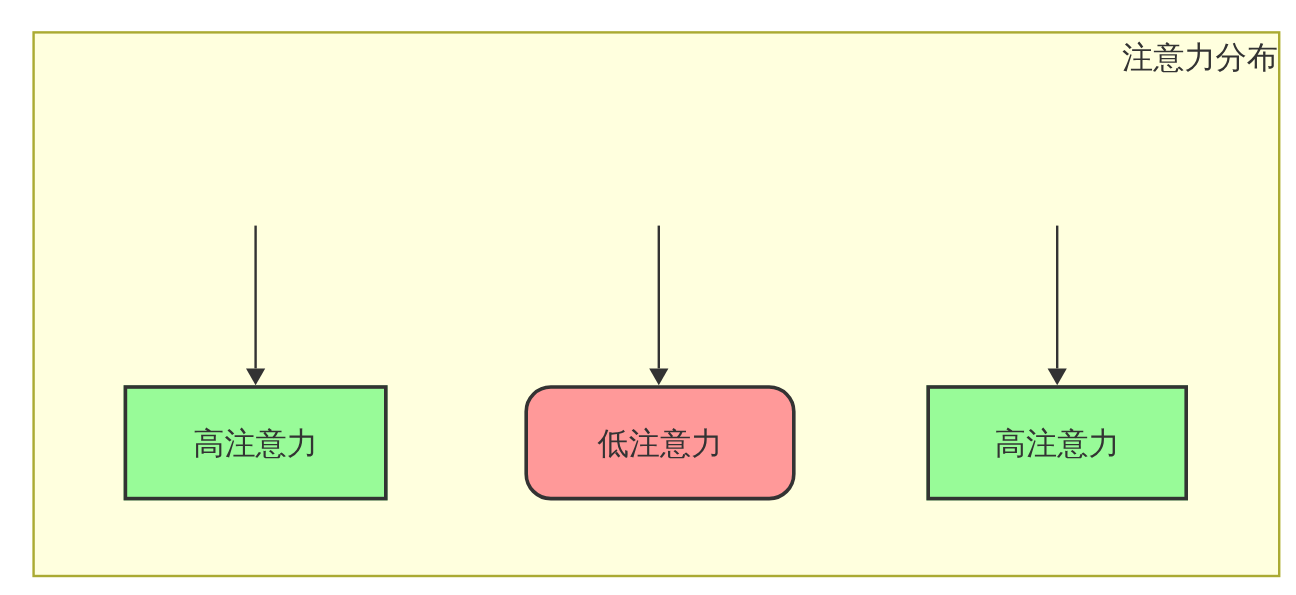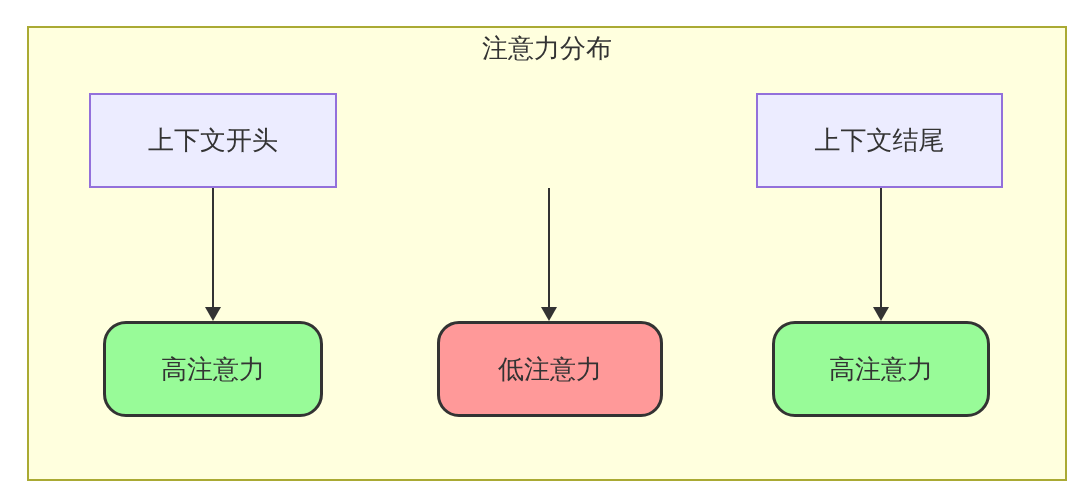--- a/index.html
+++ b/index.html
@@ -23,21 +23,21 @@
     height: 455px;
     box-sizing: border-box;
     background: var(--container-fill, #FFFFDE);
     border: 2px solid var(--container-border, #AAAA33);
   }
   .cluster-title {
     position: absolute;
     top: 6px;
     left: 0;
     width: 100%;
-    text-align: center;
+    text-align: right;
     font-size: 26px;
     line-height: 1.15;
     color: var(--text-color, #333333);
   }
   .node {
     position: absolute;
     box-sizing: border-box;
     display: flex;
     align-items: center;
     justify-content: center;
@@ -49,21 +49,21 @@
     top: 65px;
     height: 95px;
     background: var(--source-fill, #ECECFF);
     border: 2px solid var(--source-border, #9370DB);
   }
   .node.target {
     top: 293px;
     height: 96px;
     border: 3px solid var(--dark-border, #333333);
   }
-  .node.target.high { background: var(--high-attention-fill, #98FB98); border-radius: 23px; }
+  .node.target.high { background: var(--high-attention-fill, #98FB98); }
   .node.target.low  { background: var(--low-attention-fill, #FF9999); border-radius: 22px; }
 
   .src-a { left: 60px;  width: 248px; }
   .src-b { left: 396px; width: 247px; }
   .src-c { left: 727px; width: 247px; }
   .tgt-a { left: 74px;  width: 220px; }
   .tgt-b { left: 408px; width: 226px; }
   .tgt-c { left: 743px; width: 218px; }
 
   .arrow {
@@ -89,24 +89,22 @@
   }
 </style>
 </head>
 <body>
 
 <div class="canvas">
   <div class="cluster">
 
     <div class="cluster-title">注意力分布</div>
 
-    <div class="node source src-a">上下文开头</div>
 
 
-    <div class="node source src-c">上下文结尾</div>
 
     <div class="arrow arrow-a">
       <span class="arrowhead"></span>
     </div>
 
     <div class="arrow arrow-b">
       <span class="arrowhead"></span>
     </div>
 
     <div class="arrow arrow-c">

